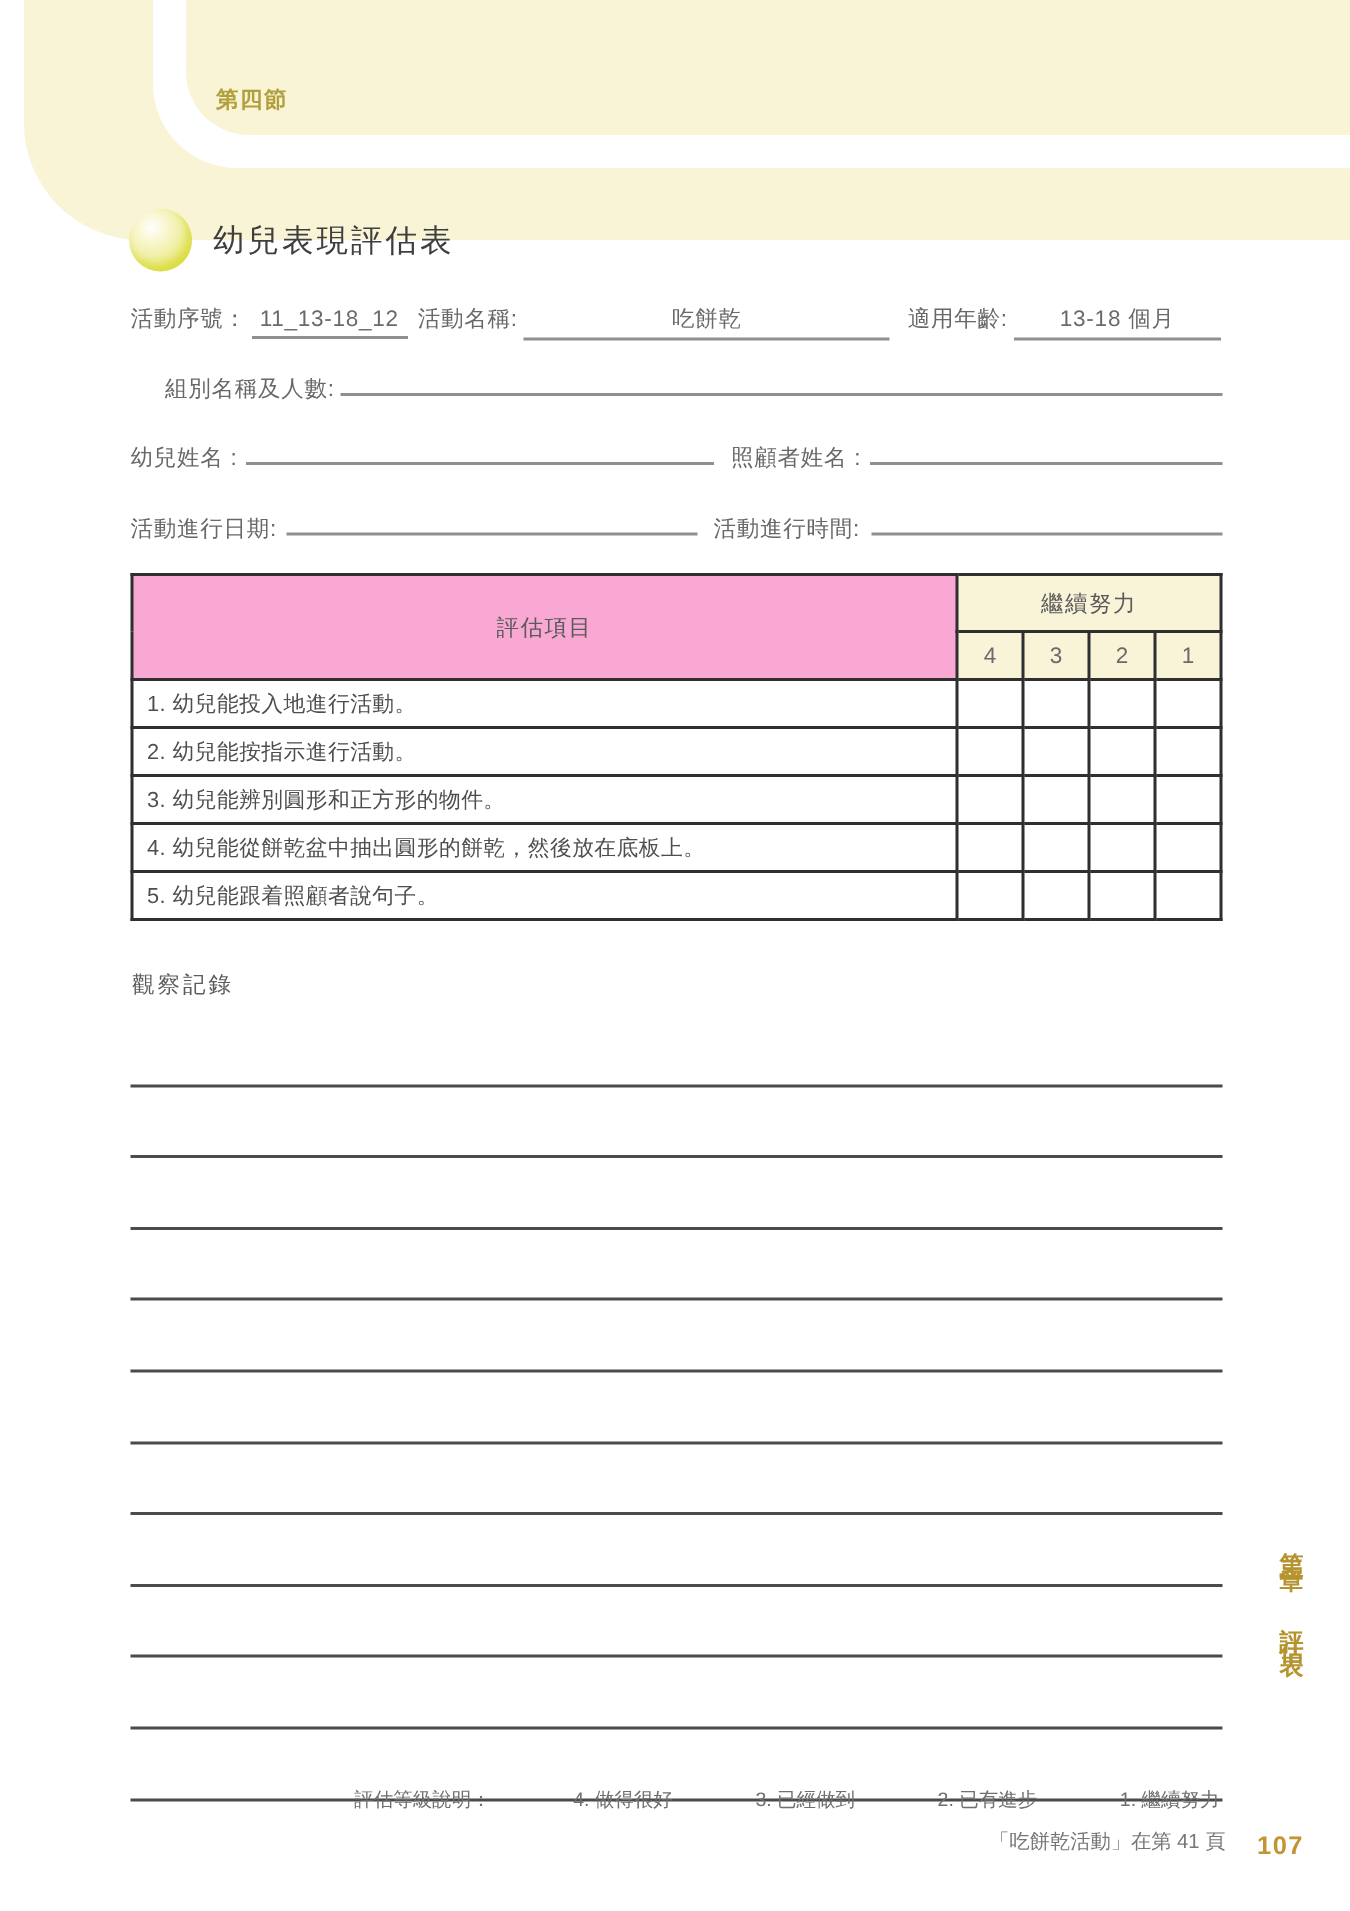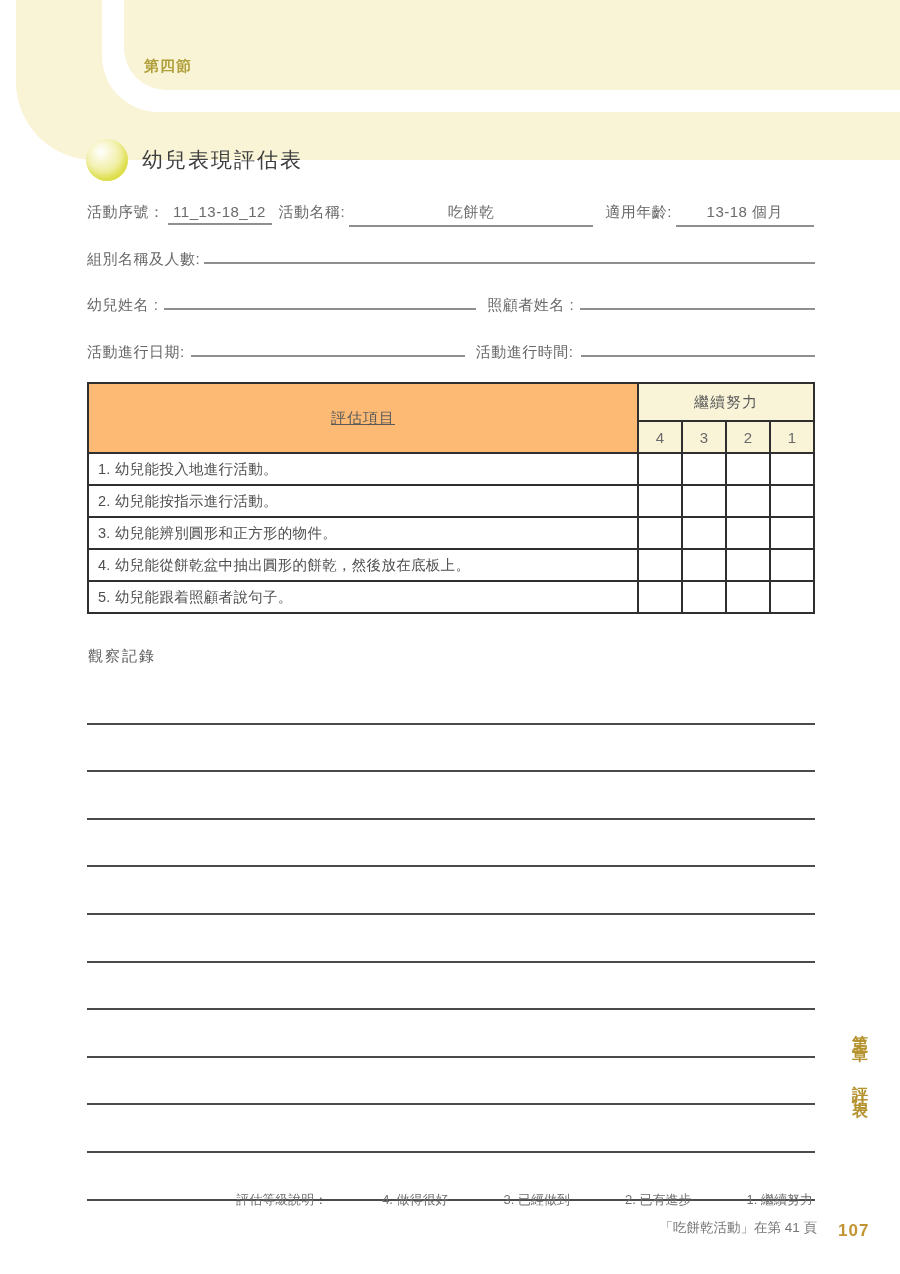--- a/index.html
+++ b/index.html
@@ -27,37 +27,37 @@
   
   .frow{position:absolute;left:87px;right:85px;display:flex;align-items:baseline;
     font-size:15px;color:#686868;letter-spacing:.5px;}
   .fval{border-bottom:2px solid #8f8f8f;text-align:center;padding:0 4px 3px 4px;color:#6a6a6a;}
   .r1{top:203px;}
   .r1 .v-no{width:96px;margin-left:3px;}
   .r1 .l-name{margin-left:7px;}
   .r1 .v-name{width:236px;margin-left:4px;}
   .r1 .l-age{margin-left:12px;}
   .r1 .v-age{width:130px;margin-left:4px;}
-  .r2{top:250px;}
+  .r2{top:250px;margin-left:23px;}
   .r2 .v-group{flex:1;margin-left:4px;}
   .r3{top:296px;}
   .r3 .v-child{width:304px;margin-left:6px;}
   .r3 .l-care{margin-left:11px;}
   .r3 .v-care{flex:1;margin-left:6px;}
   .r4{top:343px;}
   .r4 .v-date{width:266px;margin-left:6px;}
   .r4 .l-time{margin-left:11px;}
   .r4 .v-time{flex:1;margin-left:8px;}
   
   table.assess{
     position:absolute;left:87px;top:382px;width:728px;
     border-collapse:collapse;table-layout:fixed;
   }
   table.assess td,table.assess th{border:2px solid #2f2f2f;font-weight:normal;}
-  .th-item{width:546px;background:#fdba74;font-size:15px;color:#5a5a5a;text-align:center;letter-spacing:1px;text-decoration:underline;}
+  .th-item{width:546px;background:#f9a8d4;font-size:15px;color:#5a5a5a;text-align:center;letter-spacing:1px;}
   .th-grade{background:#F9F4D8;font-size:15px;color:#5a5a5a;text-align:center;height:34px;letter-spacing:1px;}
   .th-num{background:#F9F4D8;font-size:15px;color:#6a6a6a;text-align:center;height:28px;width:45px;}
   .td-item{font-size:14.5px;color:#4e4e4e;height:28px;padding-left:9px;letter-spacing:.3px;}
   .td-score{background:#ffffff;}
   
   .obs-label{position:absolute;left:88px;top:647px;font-size:15px;color:#5c5c5c;letter-spacing:2px;}
   .obs-lines{position:absolute;left:87px;top:677px;width:728px;}
   .obs-line{height:45.6px;border-bottom:2px solid #4b4b4b;}
   
   .legend{position:absolute;right:87px;top:1191px;display:flex;align-items:baseline;

